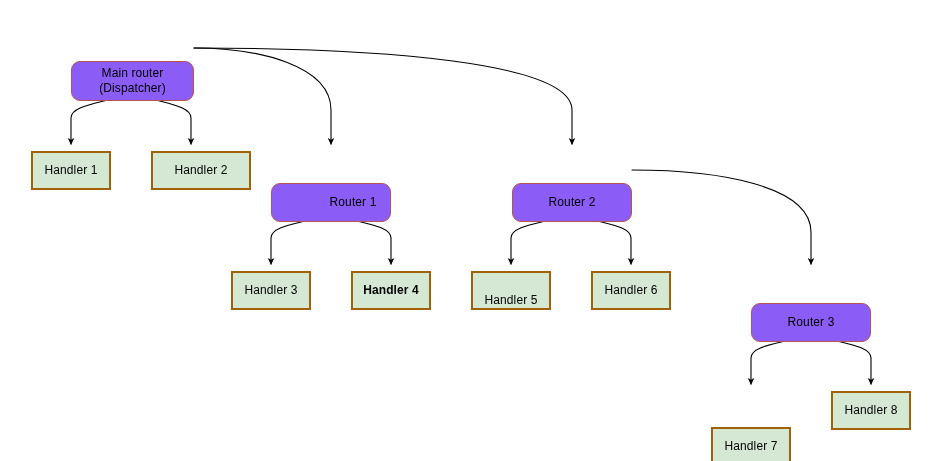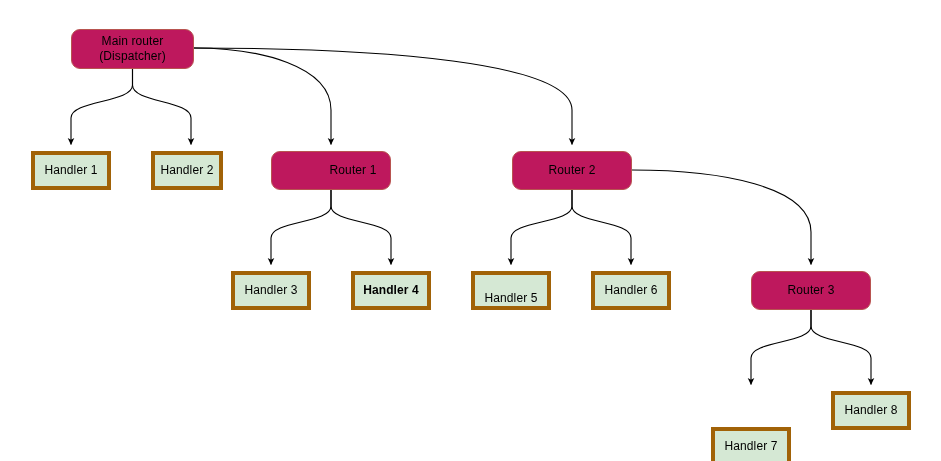--- a/index.html
+++ b/index.html
@@ -33,27 +33,28 @@
     align-items: center;
     justify-content: center;
     text-align: center;
     font-size: 12px;
     line-height: 15px;
     color: #000000;
     letter-spacing: 0.1px;
     white-space: pre-line;
   }
   .node.router {
-    background: #be185d;
+    background: #8b5cf6;
     border: 1px solid #b85450;
     border-radius: 9px;
+    margin-top: 32px;
   }
   .node.handler {
     background: #d5e8d4;
-    border: 4px solid #a16207;
+    border: 2px solid #a16207;
     border-radius: 0;
   }
   .node-label {
     display: block;
     pointer-events: none;
   }
 </style>
 </head>
 <body>
 
@@ -77,21 +78,21 @@
         <path d="M 632 170 C 720 170 811 186 811 232 L 811 264" marker-end="url(#arrowhead)"></path>
         <path d="M 811 310 L 811 326 C 811 344 751 340 751 358 L 751 384" marker-end="url(#arrowhead)"></path>
         <path d="M 811 310 L 811 326 C 811 344 871 340 871 358 L 871 384" marker-end="url(#arrowhead)"></path>
       </g>
   </svg>
 
   <div id="node-layer">
       <div class="node router" style="left: 71px; top: 29px; width: 123px; height: 40px;"><span class="node-label">Main router
 (Dispatcher)</span></div>
       <div class="node handler" style="left: 31px; top: 151px; width: 80px; height: 39px;"><span class="node-label">Handler 1</span></div>
-      <div class="node handler" style="left: 151px; top: 151px; width: 72px; height: 39px;"><span class="node-label">Handler 2</span></div>
+      <div class="node handler" style="left: 151px; top: 151px; width: 100px; height: 39px;"><span class="node-label">Handler 2</span></div>
       <div class="node router" style="left: 271px; top: 151px; width: 120px; height: 39px; padding-left: 44px;"><span class="node-label">Router 1</span></div>
       <div class="node router" style="left: 512px; top: 151px; width: 120px; height: 39px;"><span class="node-label">Router 2</span></div>
       <div class="node handler" style="left: 231px; top: 271px; width: 80px; height: 39px;"><span class="node-label">Handler 3</span></div>
       <div class="node handler" style="left: 351px; top: 271px; width: 80px; height: 39px; font-weight: bold;"><span class="node-label">Handler 4</span></div>
       <div class="node handler" style="left: 471px; top: 271px; width: 80px; height: 39px; align-items: flex-end;"><span class="node-label">Handler 5</span></div>
       <div class="node handler" style="left: 591px; top: 271px; width: 80px; height: 39px;"><span class="node-label">Handler 6</span></div>
       <div class="node router" style="left: 751px; top: 271px; width: 120px; height: 39px;"><span class="node-label">Router 3</span></div>
       <div class="node handler" style="left: 711px; top: 391px; width: 80px; height: 39px; margin-top: 36px;"><span class="node-label">Handler 7</span></div>
       <div class="node handler" style="left: 831px; top: 391px; width: 80px; height: 39px; justify-content: center;"><span class="node-label">Handler 8</span></div>
     </div>

